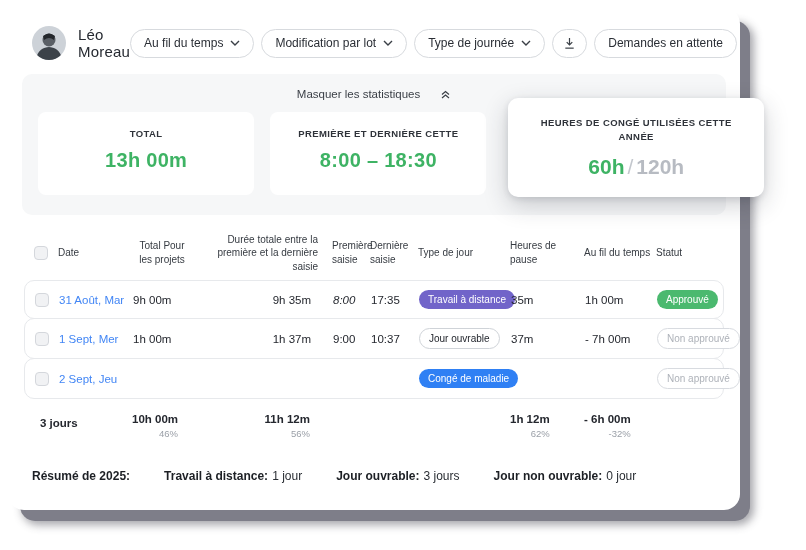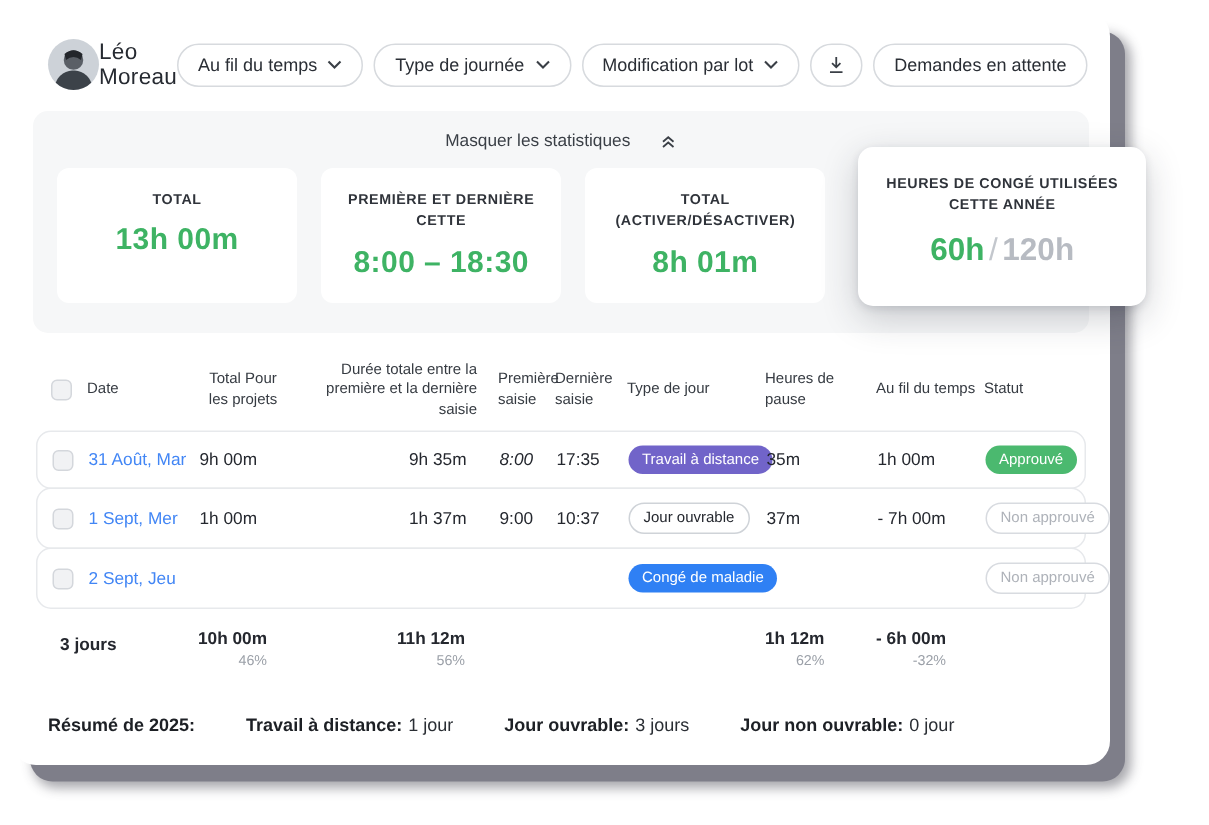--- a/index.html
+++ b/index.html
@@ -5,21 +5,21 @@
   * { margin:0; padding:0; box-sizing:border-box; }
   html,body { width:806px; height:550px; background:#ffffff; font-family:"Liberation Sans", sans-serif; overflow:hidden; }
   .page { position:relative; width:806px; height:550px; }
   .main-card {
     position:absolute; left:8px; top:8px; width:732px; height:502px;
     background:#ffffff; border-radius:16px; padding:16px 14px;
     box-shadow: 11px 12px 0 -1px #7e7e89, 14px 15px 8px rgba(60,60,70,.45);
   }
   
   .hdr { display:flex; align-items:center; justify-content:space-between; padding:2px 10px 0 10px; }
-  .who { display:flex; align-items:center; gap:0; }
+  .who { display:flex; align-items:center; gap:12px; }
   .avatar { width:34px; height:34px; border-radius:50%; background:#cdd2d8; overflow:hidden; position:relative; flex:0 0 auto; }
   .avatar svg { position:absolute; left:0; top:2px; }
   .uname { font-size:15px; color:#262a31; font-weight:500; letter-spacing:.2px; }
   .hbtns { display:flex; align-items:center; gap:7px; }
   .pill { display:flex; align-items:center; gap:7px; height:29px; padding:0 13px; border:1px solid #d7dade; border-radius:15px; background:#fff; font-size:12px; color:#2a2e35; cursor:pointer; white-space:nowrap; }
   .pill svg { flex:0 0 auto; }
   .pill.iconbtn { padding:0 10px; }
   
   .stats { margin-top:14px; background:#f6f7f8; border-radius:10px; padding:10px 16px 20px 16px; position:relative; }
   .toggle { display:flex; align-items:center; justify-content:center; gap:20px; font-size:11.5px; color:#3a3f46; cursor:pointer; padding:4px 0 2px; }
@@ -80,27 +80,27 @@
         <div class="uname">Léo Moreau</div>
       </div>
       <div class="hbtns">
         <button class="pill">
           <span>Au fil du temps</span>
           <svg width="10" height="6" viewBox="0 0 10 6">
               <polyline points="1,1 5,5 9,1" fill="none" stroke="#3a3f46" stroke-width="1.4"></polyline>
             </svg>
         </button>
         <button class="pill">
-          <span>Type de journée</span>
+          <span>Modification par lot</span>
           <svg width="10" height="6" viewBox="0 0 10 6">
               <polyline points="1,1 5,5 9,1" fill="none" stroke="#3a3f46" stroke-width="1.4"></polyline>
             </svg>
         </button>
         <button class="pill">
-          <span>Modification par lot</span>
+          <span>Type de journée</span>
           <svg width="10" height="6" viewBox="0 0 10 6">
               <polyline points="1,1 5,5 9,1" fill="none" stroke="#3a3f46" stroke-width="1.4"></polyline>
             </svg>
         </button>
         <button class="pill iconbtn">
           <svg width="13" height="13" viewBox="0 0 14 14">
             <path d="M7 1 v7 M4 5.5 L7 8.5 L10 5.5" fill="none" stroke="#3a3f46" stroke-width="1.3"></path>
             <path d="M2.5 12 h9" stroke="#3a3f46" stroke-width="1.3"></path>
           </svg>
         </button>
@@ -119,24 +119,20 @@
         </svg>
       </div>
       <div class="cards">
         <div class="scard">
           <div class="slabel">TOTAL</div>
           <div class="sval">13h 00m</div>
         </div>
         <div class="scard">
           <div class="slabel">PREMIÈRE ET DERNIÈRE CETTE</div>
           <div class="sval">8:00 – 18:30</div>
-        </div>
-        <div class="scard">
-          <div class="slabel">TOTAL (ACTIVER/DÉSACTIVER)</div>
-          <div class="sval">8h 01m</div>
         </div>
         <div class="scard pop">
           <div class="slabel">HEURES DE CONGÉ UTILISÉES CETTE ANNÉE</div>
           <div class="leave-val">
             <span class="used">60h</span><span class="sep">/</span><span class="tot">120h</span>
           </div>
         </div>
       </div>
     </div>
 

